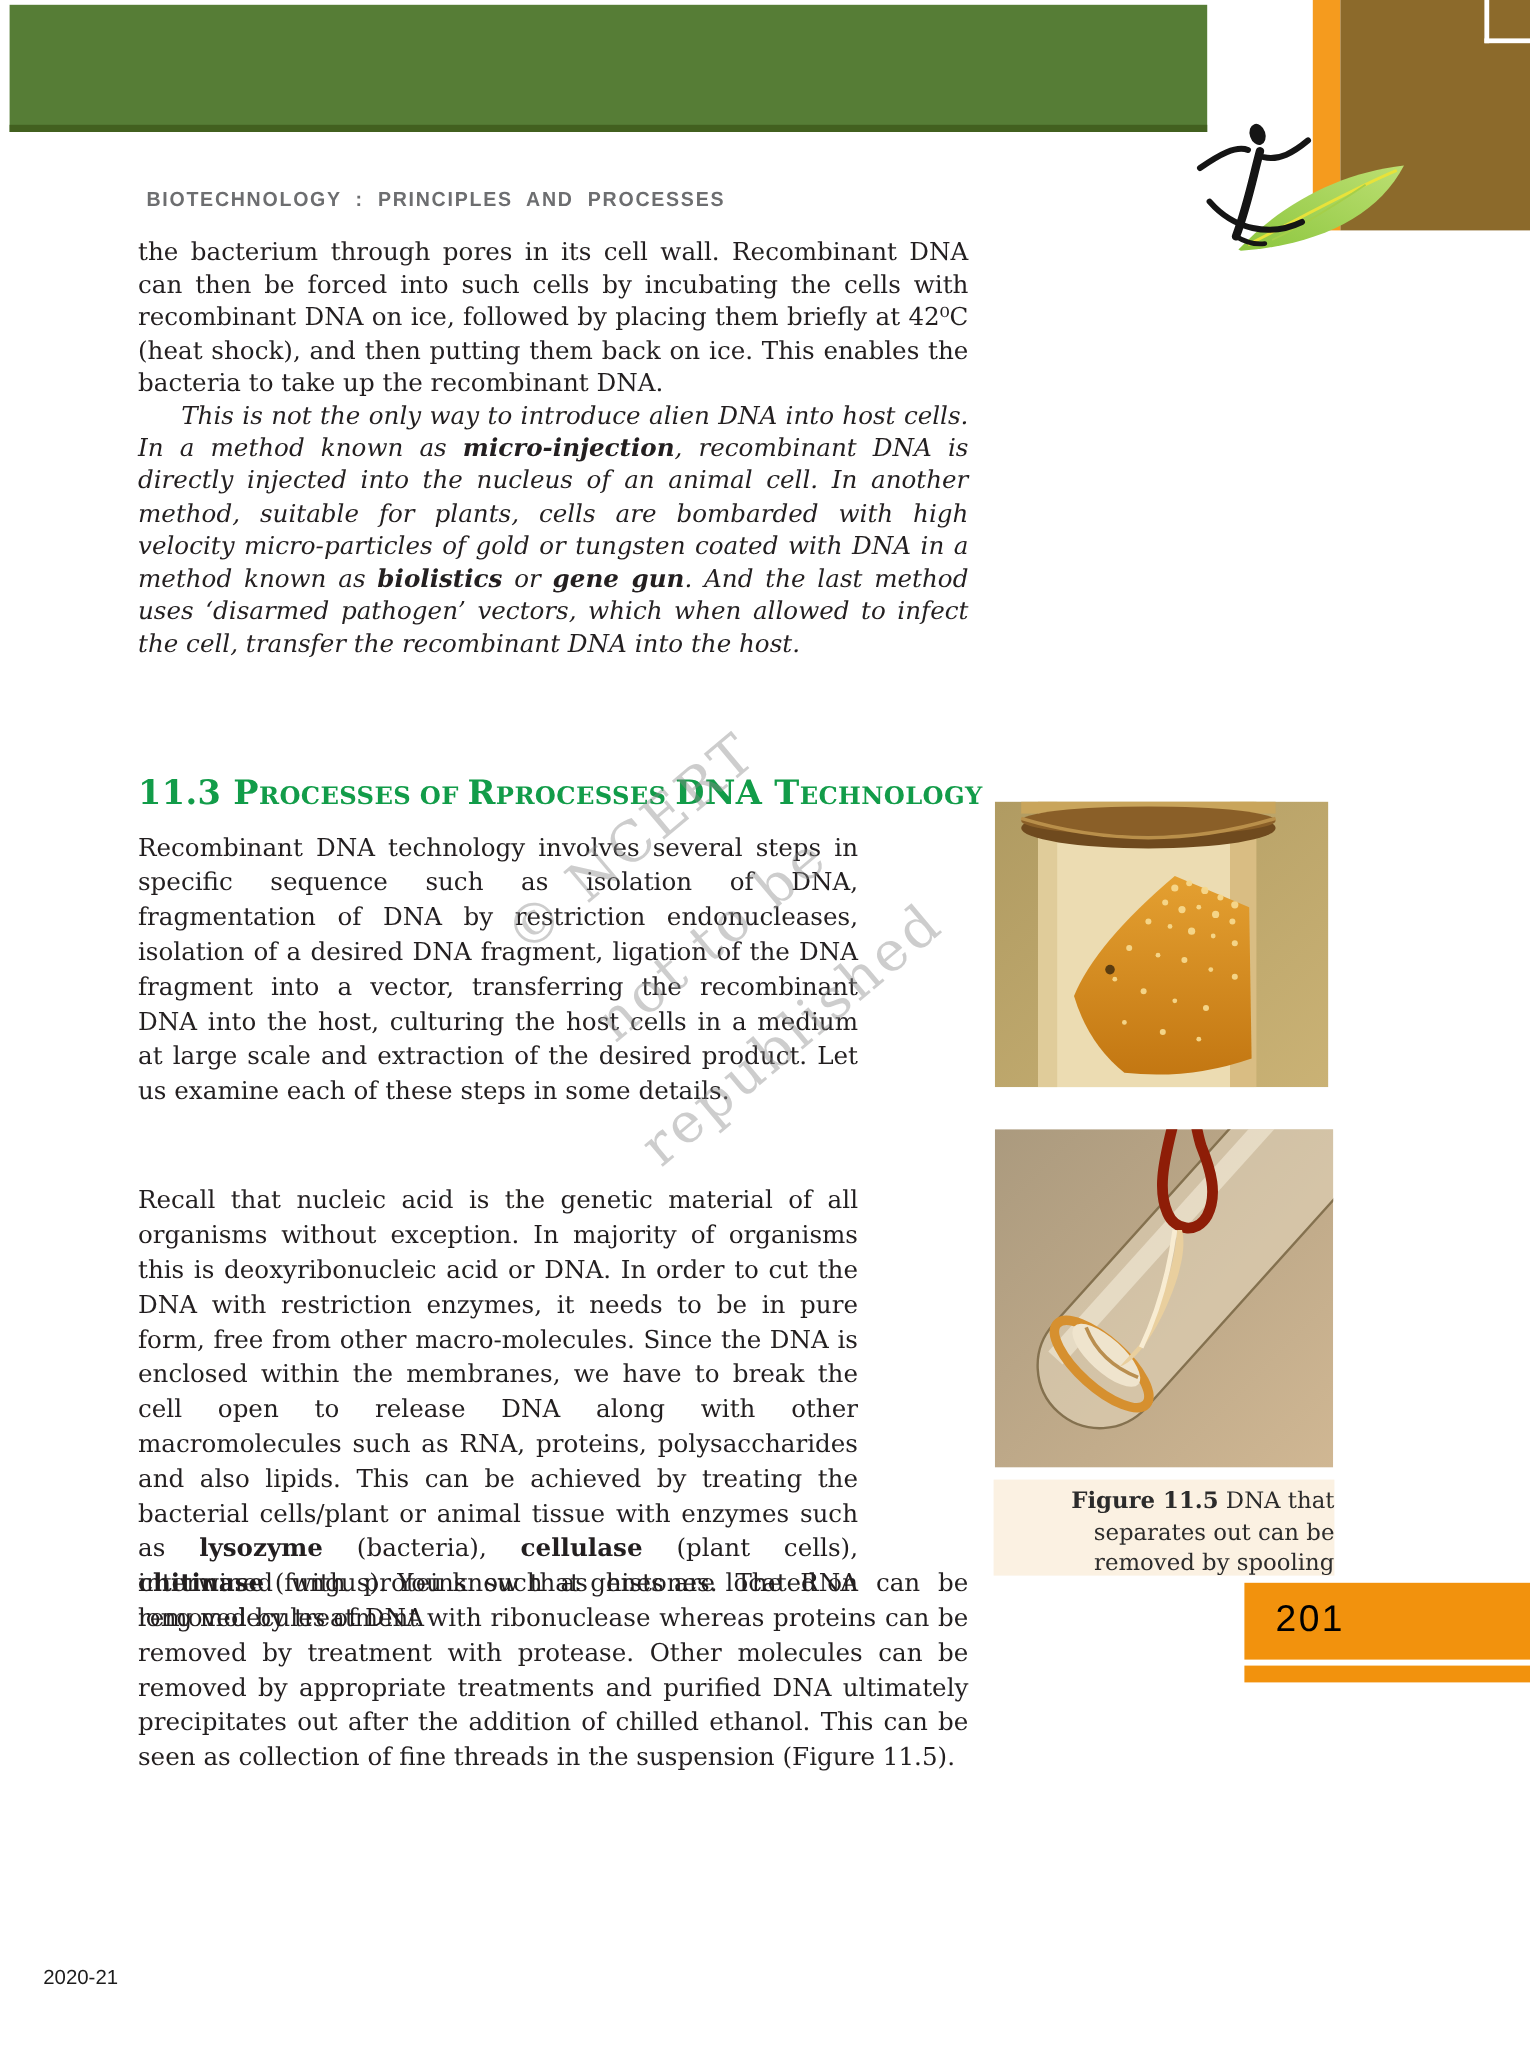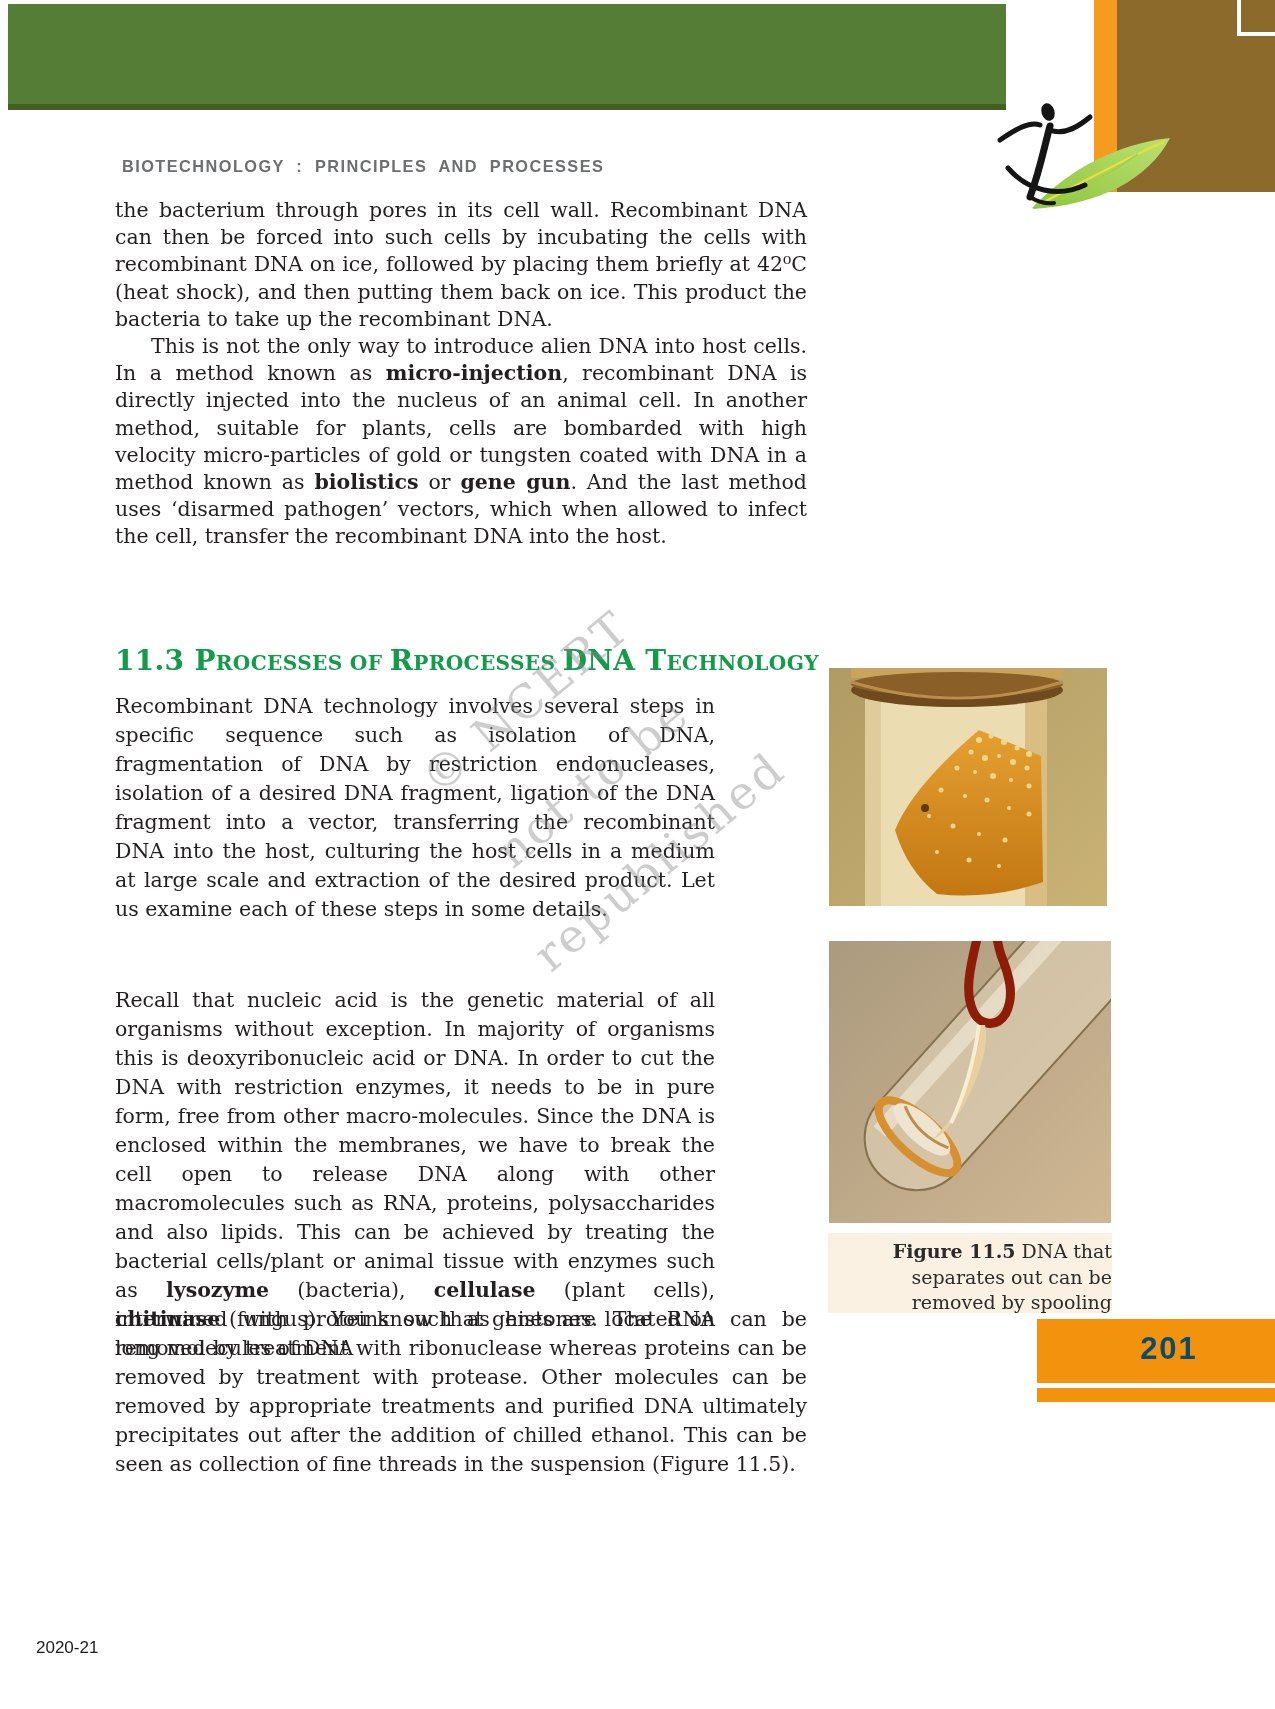--- a/index.html
+++ b/index.html
@@ -18,41 +18,41 @@
     font-family:"Liberation Sans",sans-serif;font-weight:bold;font-size:17px;
     color:#6d6e70;letter-spacing:1.5px;word-spacing:6px;transform:scaleX(0.96);transform-origin:left;}
 
   .logo{position:absolute;left:990px;top:96px;width:190px;height:118px;}
 
   
   .para{position:absolute;left:115px;text-align:justify;font-size:20.5px;}
   .lh-a{line-height:27.2px;width:692px;}
   .lh-b{line-height:29px;width:600px;}
   .wide{width:692px;}
-  .indent{text-indent:36px;}
+  .indent{text-indent:36px;font-style:italic;}
   .para b{font-weight:bold;}
 
   .h2{position:absolute;left:115px;top:644px;font-size:28px;font-weight:bold;color:#129c49;
       letter-spacing:0.3px;white-space:nowrap;}
   .h2 .sc{font-size:0.72em;}
   .h3{position:absolute;left:115px;top:931px;font-size:24px;font-weight:bold;color:#58595b;}
 
   
   .photo{position:absolute;display:block;}
   .photo-top{left:829px;top:668px;width:278px;height:238px;}
   .photo-bottom{left:829px;top:941px;width:282px;height:282px;}
   .caption-box{position:absolute;left:828px;top:1233px;width:284px;height:80px;
     background:#fbf1e2;text-align:right;font-size:19px;line-height:25.5px;color:#2b2b2b;
     padding-top:6px;box-sizing:border-box;}
   .caption-box b{font-weight:bold;}
 
   
   .pagenum-box{position:absolute;left:1037px;top:1319px;width:238px;height:64px;background:#f2920d;}
   .pagenum-box span{display:block;padding-left:26px;line-height:60px;
-    font-family:"Liberation Sans",sans-serif;font-weight:bold;font-size:31px;color:#0c4a6e;letter-spacing:2px;text-align:center;}
+    font-family:"Liberation Sans",sans-serif;font-weight:normal;font-size:31px;color:#000000;letter-spacing:2px;}
   .pagenum-strip{position:absolute;left:1037px;top:1388px;width:238px;height:14px;background:#f2920d;}
 
   
   .watermark{position:absolute;left:355px;top:625px;width:480px;height:320px;
     transform:rotate(-40deg);text-align:center;color:#8a8a8a;opacity:0.42;
     font-size:46px;line-height:104px;letter-spacing:3px;pointer-events:none;}
 
   .footer{position:absolute;left:0;top:1638px;width:1180px;text-align:left;
     font-family:"Liberation Sans",sans-serif;font-size:17px;color:#1c1c1c;margin-left:36px;}
 </style>
@@ -84,21 +84,21 @@
       <path d="M 10 44 C 26 33 40 25 50 29" stroke-width="5"></path>
       <path d="M 100 21 C 88 31 76 38 63 35" stroke-width="5"></path>
       <path d="M 60 30 C 54 52 50 74 40 101" stroke-width="7"></path>
       <path d="M 18 72 C 38 95 68 102 95 89" stroke-width="5"></path>
       <path d="M 40 101 C 48 106 56 108 64 107" stroke-width="4"></path>
     </g>
   </svg>
 
   <div class="running-head">BIOTECHNOLOGY : PRINCIPLES AND PROCESSES</div>
 
-  <div class="para lh-a" style="top:197px;">the bacterium through pores in its cell wall. Recombinant DNA can then be forced into such cells by incubating the cells with recombinant DNA on ice, followed by placing them briefly at 42⁰C (heat shock), and then putting them back on ice. This product the bacteria to take up the recombinant DNA.</div>
+  <div class="para lh-a" style="top:197px;">the bacterium through pores in its cell wall. Recombinant DNA can then be forced into such cells by incubating the cells with recombinant DNA on ice, followed by placing them briefly at 42⁰C (heat shock), and then putting them back on ice. This enables the bacteria to take up the recombinant DNA.</div>
   <div class="para lh-a indent" style="top:333px;">This is not the only way to introduce alien DNA into host cells. In a method known as <b>micro-injection</b>, recombinant DNA is directly injected into the nucleus of an animal cell. In another method, suitable for plants, cells are bombarded with high velocity micro-particles of gold or tungsten coated with DNA in a method known as <b>biolistics</b> or <b>gene gun</b>. And the last method uses ‘disarmed pathogen’ vectors, which when allowed to infect the cell, transfer the recombinant DNA into the host.</div>
 
   <div class="h2">11.3 P<span class="sc">ROCESSES OF </span>R<span class="sc">PROCESSES </span>DNA T<span class="sc">ECHNOLOGY</span></div>
 
   <div class="para lh-b" style="top:692px;">Recombinant DNA technology involves several steps in specific sequence such as isolation of DNA, fragmentation of DNA by restriction endonucleases, isolation of a desired DNA fragment, ligation of the DNA fragment into a vector, transferring the recombinant DNA into the host, culturing the host cells in a medium at large scale and extraction of the desired product. Let us examine each of these steps in some details.</div>
 
 
   <div class="para lh-b" style="top:986px;">Recall that nucleic acid is the genetic material of all organisms without exception. In majority of organisms this is deoxyribonucleic acid or DNA. In order to cut the DNA with restriction enzymes, it needs to be in pure form, free from other macro-molecules. Since the DNA is enclosed within the membranes, we have to break the cell open to release DNA along with other macromolecules such as RNA, proteins, polysaccharides and also lipids. This can be achieved by treating the bacterial cells/plant or animal tissue with enzymes such as <b>lysozyme</b> (bacteria), <b>cellulase</b> (plant cells), <b>chitinase</b> (fungus). You know that genes are located on long molecules of DNA</div>
   <div class="para lh-b wide" style="top:1305px;">interwined with proteins such as histones. The RNA can be removed by treatment with ribonuclease whereas proteins can be removed by treatment with protease. Other molecules can be removed by appropriate treatments and purified DNA ultimately precipitates out after the addition of chilled ethanol. This can be seen as collection of fine threads in the suspension (Figure 11.5).</div>
 

